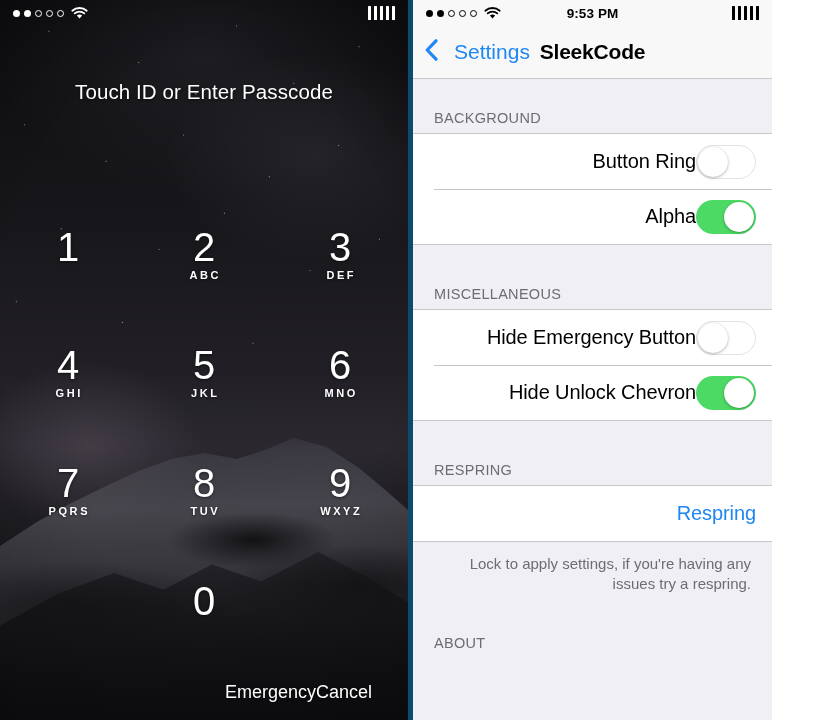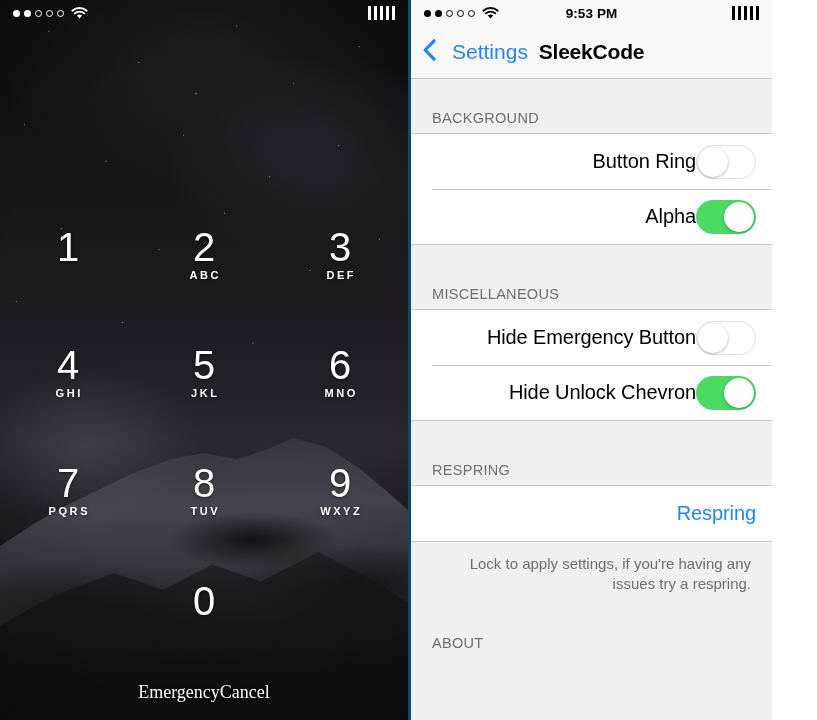--- a/index.html
+++ b/index.html
@@ -125,37 +125,36 @@
     letter-spacing:2.6px;
     margin-top:-1px;
     text-indent:2.6px;
     text-shadow:0 1px 3px rgba(0,0,0,.55);
   }
   .kp-row.zero .kp-key { height:96px; }
   .kp-spacer { flex:1; }
 
   .ls-bottom {
     position:absolute; left:0; right:0; bottom:17px;
-    display:flex; justify-content:center;
+    display:flex; justify-content:flex-end;
     padding:0 36px;
-    font-family:Liberation Serif, serif;
   }
   .ls-bottom span {
     color:#fff; font-size:18px; font-weight:400;
     text-shadow:0 1px 3px rgba(0,0,0,.6);
     cursor:pointer;
   }
 
   
   .settings {
     position:relative;
     width:364px; height:720px;
     background:#b91c1c;
     overflow:hidden;
-    border-left:3px solid #0c4a6e;
+    border-left:5px solid #0c4a6e;
   }
   .st-status {
     height:26px; background:#f8f8f8;
     display:flex; align-items:center;
     padding:0 13px;
     color:#000;
   }
   .st-status .sig-dot.on  { background:#000; }
   .st-status .sig-dot.off { background:transparent; border:1.2px solid #000; }
   .st-time {
@@ -270,20 +269,21 @@
       </span>
       <div class="ls-batt">
         <i></i>
           <i></i>
           <i></i>
           <i></i>
           <i></i>
       </div>
     </div>
 
+    <div class="ls-prompt">Touch ID or Enter Passcode</div>
 
     <div class="keypad">
       <div class="kp-row">
         <div class="kp-key">
           <span class="kp-digit">1</span>
           <span class="kp-letters"></span>
         </div>
         <div class="kp-key">
           <span class="kp-digit">2</span>
           <span class="kp-letters">ABC</span>

